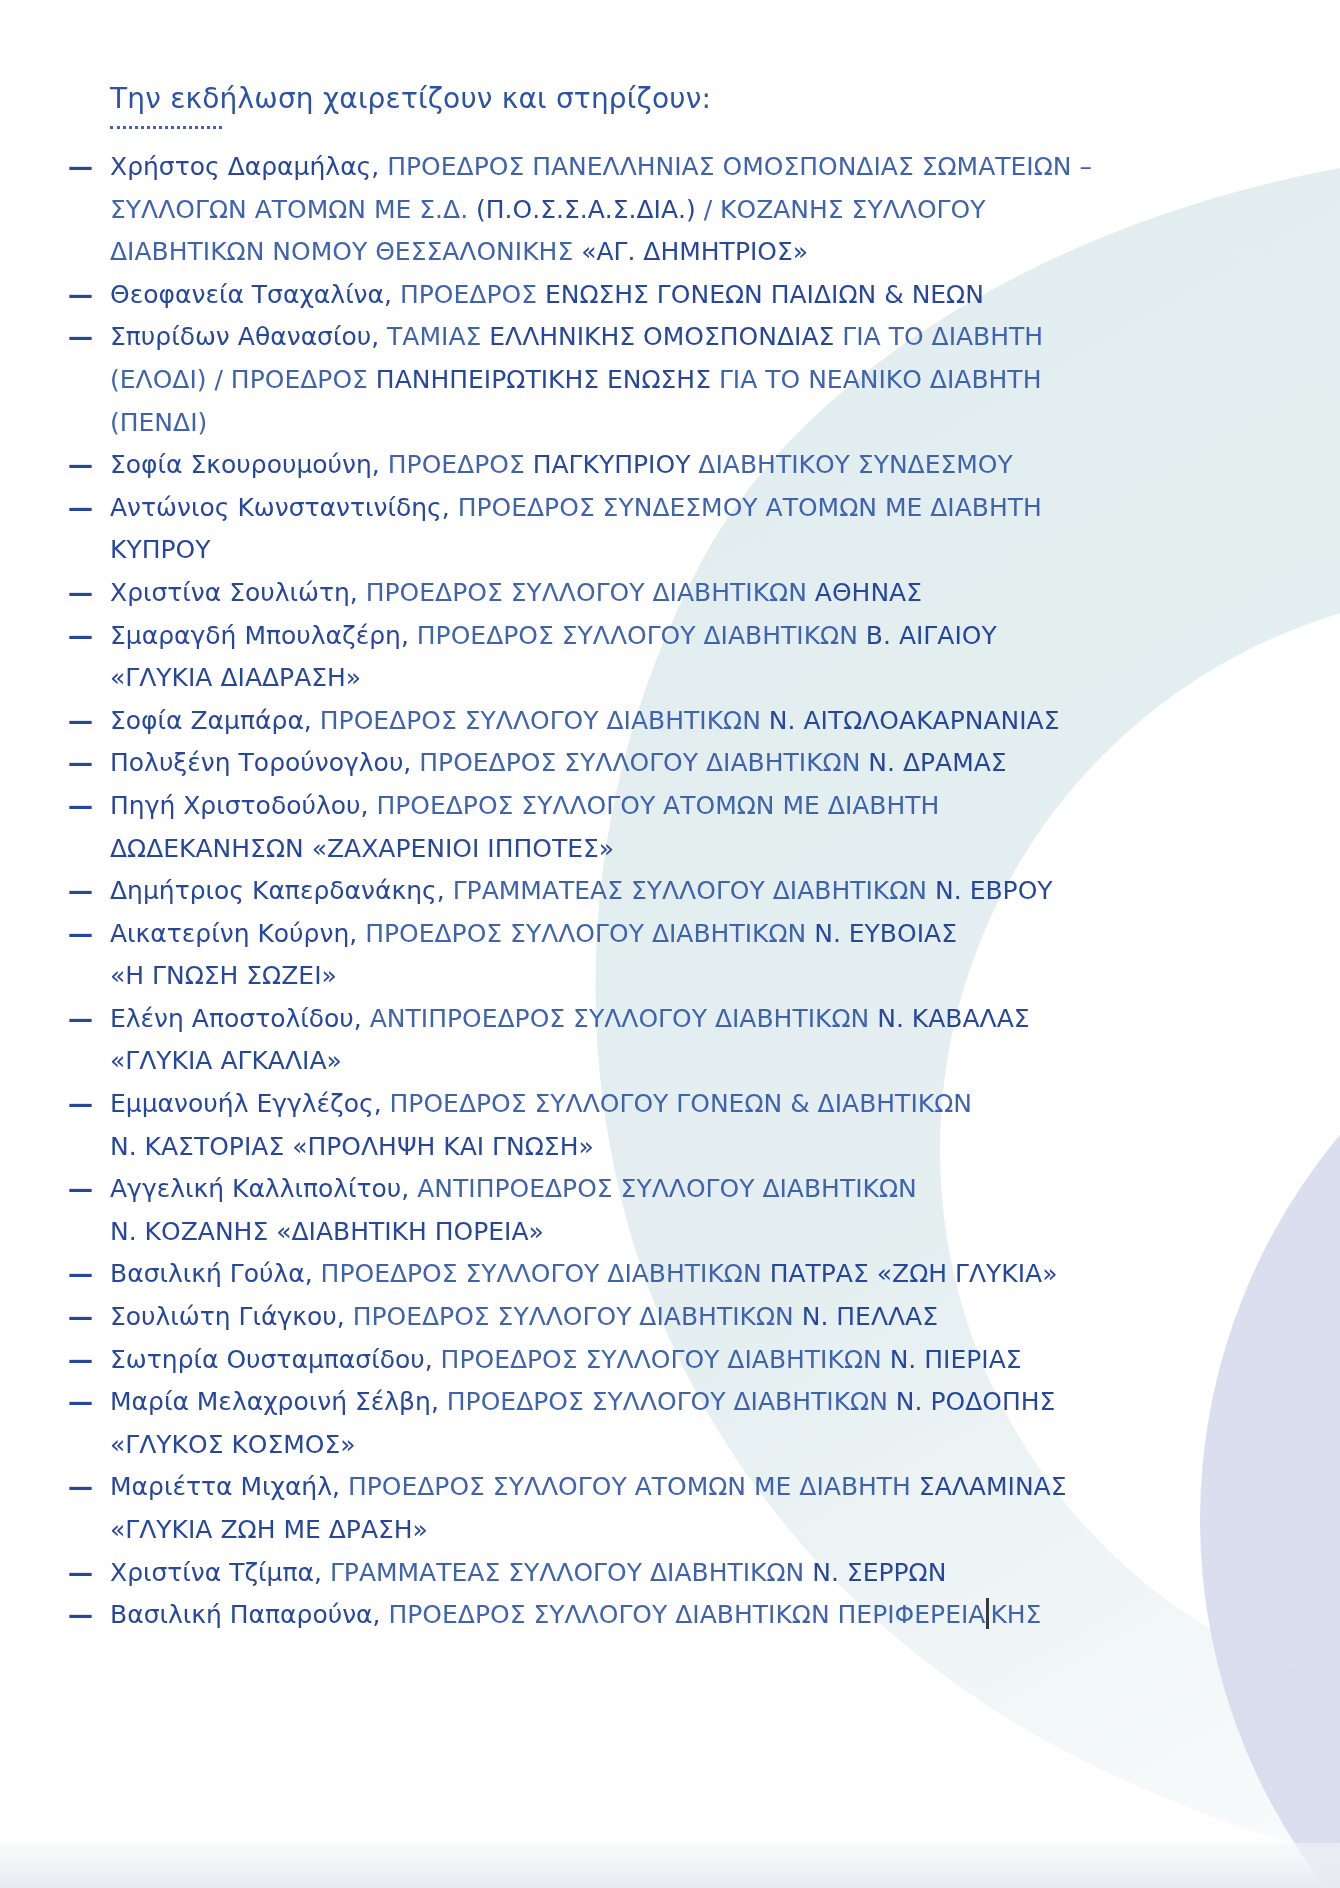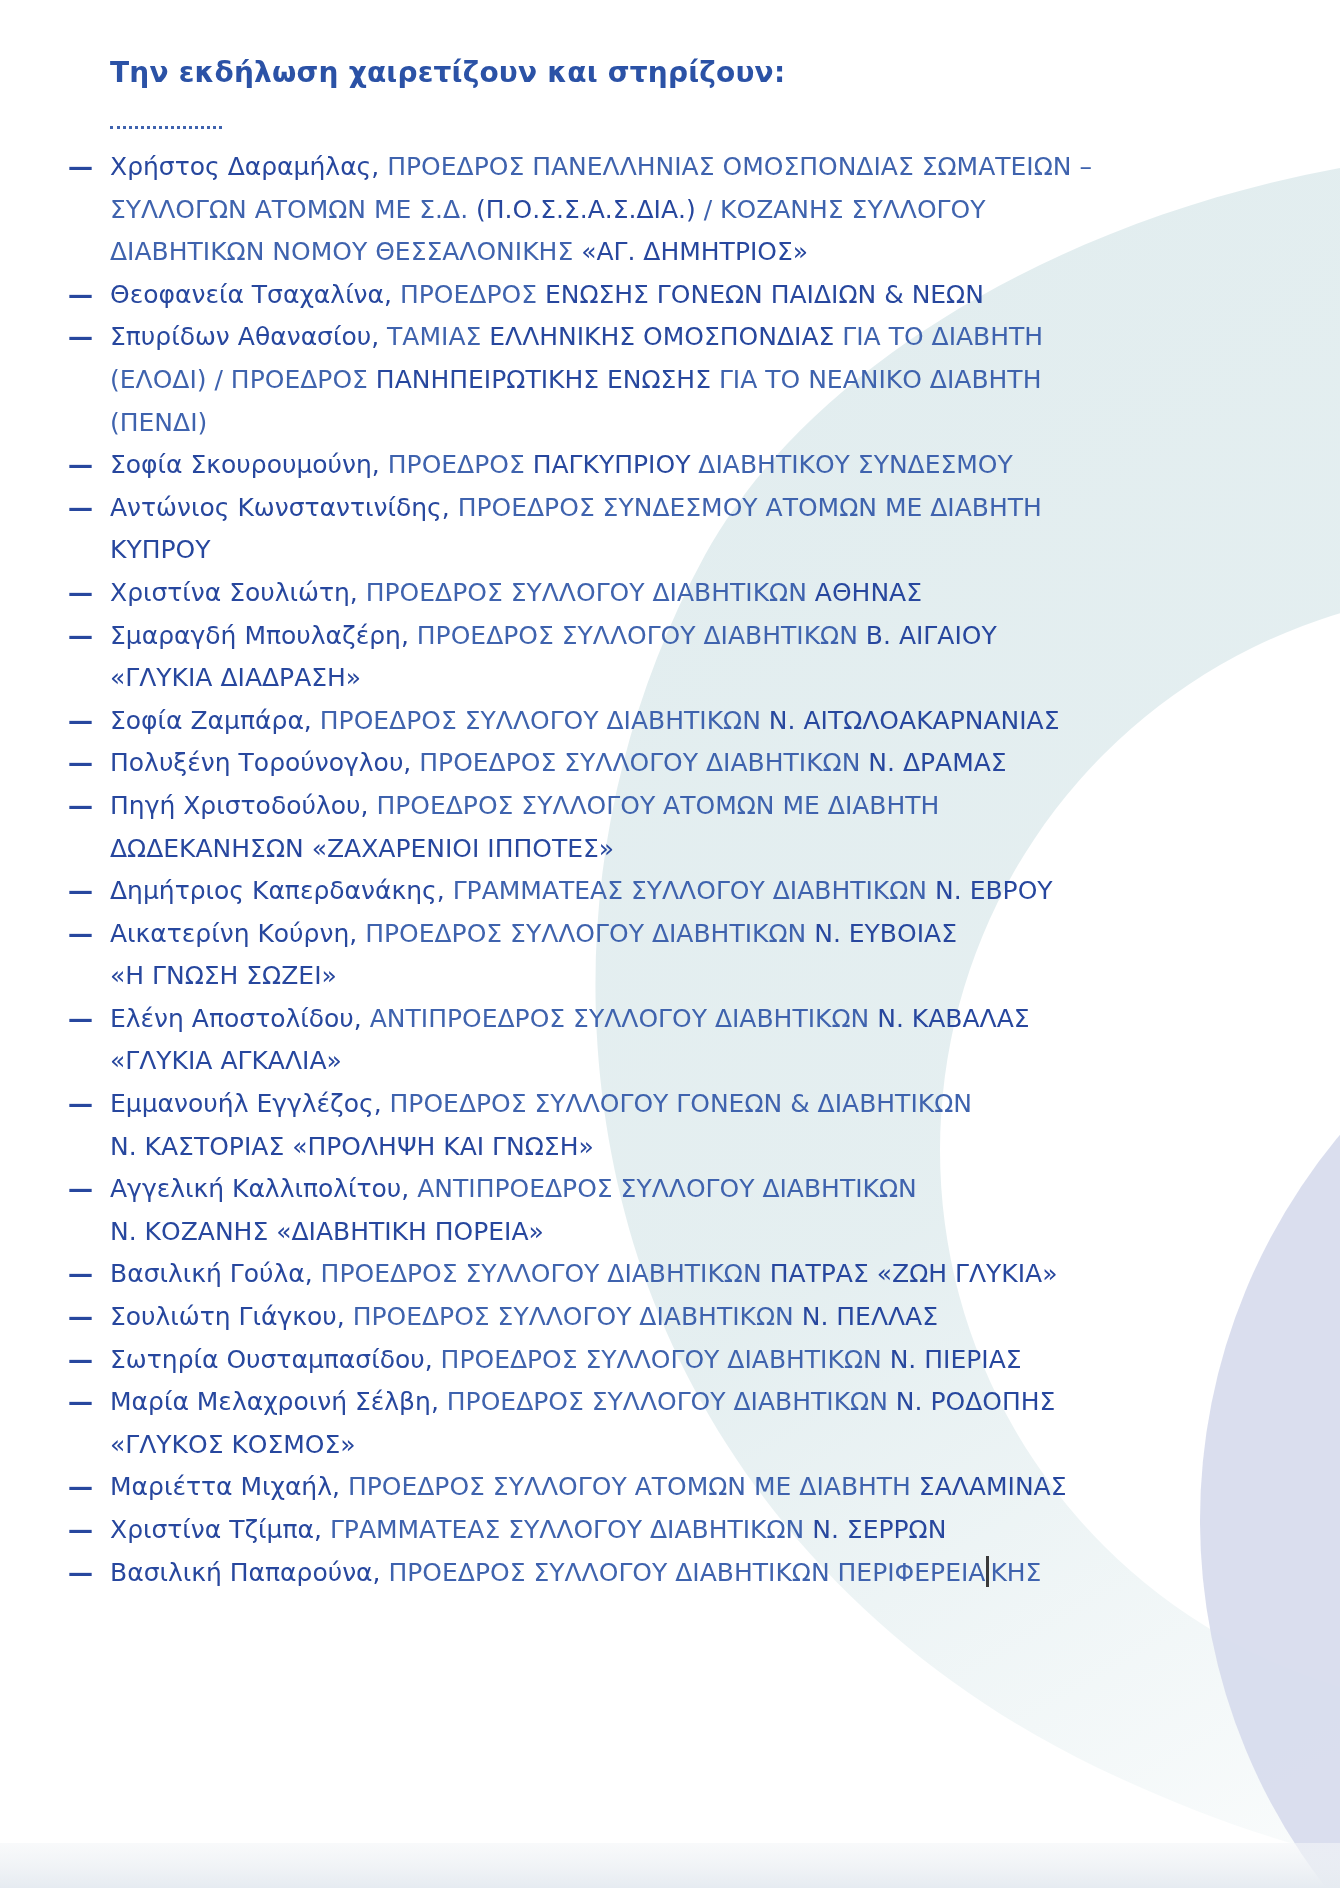--- a/index.html
+++ b/index.html
@@ -4,22 +4,22 @@
 <style>
   html,body{margin:0;padding:0;}
   body{
     width:1340px;height:1888px;position:relative;overflow:hidden;
     background:#ffffff;
     font-family:"DejaVu Sans","Liberation Sans",sans-serif;
   }
   #bg{position:absolute;left:0;top:0;width:1340px;height:1888px;z-index:0;}
   .content{position:absolute;left:0;top:0;width:1340px;z-index:1;}
   .page-title{
-    position:absolute;left:110px;top:56px;
-    font-size:28px;font-weight:bold;color:var(--title-blue);
+    position:absolute;left:110px;top:82px;
+    font-size:28px;font-weight:normal;color:var(--title-blue);
     letter-spacing:.2px;white-space:nowrap;
   }
   .dotted-sep{
     position:absolute;left:110px;top:112px;width:112px;height:14px;
     border-bottom:3px dotted var(--reg-blue);
   }
   .supporters{
     position:absolute;left:110px;top:146px;width:1180px;
   }
   .entry{position:relative;}
@@ -134,20 +134,21 @@
       </div>
       <div class="entry">
         <div class="line"><span class="dash">—</span><span class="b">Σωτηρία Ουσταμπασίδου, </span><span class="r">ΠΡΟΕΔΡΟΣ ΣΥΛΛΟΓΟΥ ΔΙΑΒΗΤΙΚΩΝ </span><span class="b">Ν. ΠΙΕΡΙΑΣ</span></div>
       </div>
       <div class="entry">
         <div class="line"><span class="dash">—</span><span class="b">Μαρία Μελαχροινή Σέλβη, </span><span class="r">ΠΡΟΕΔΡΟΣ ΣΥΛΛΟΓΟΥ ΔΙΑΒΗΤΙΚΩΝ </span><span class="b">Ν. ΡΟΔΟΠΗΣ</span></div>
         <div class="line"><span class="b">«ΓΛΥΚΟΣ ΚΟΣΜΟΣ»</span></div>
       </div>
       <div class="entry">
         <div class="line"><span class="dash">—</span><span class="b">Μαριέττα Μιχαήλ, </span><span class="r">ΠΡΟΕΔΡΟΣ ΣΥΛΛΟΓΟΥ ΑΤΟΜΩΝ ΜΕ ΔΙΑΒΗΤΗ </span><span class="b">ΣΑΛΑΜΙΝΑΣ</span></div>
+        <div class="line"><span class="b">«ΓΛΥΚΙΑ ΖΩΗ ΜΕ ΔΡΑΣΗ»</span></div>
       </div>
       <div class="entry">
         <div class="line"><span class="dash">—</span><span class="b">Χριστίνα Τζίμπα, </span><span class="r">ΓΡΑΜΜΑΤΕΑΣ ΣΥΛΛΟΓΟΥ ΔΙΑΒΗΤΙΚΩΝ </span><span class="b">Ν. ΣΕΡΡΩΝ</span></div>
       </div>
       <div class="entry">
         <div class="line"><span class="dash">—</span><span class="b">Βασιλική Παπαρούνα, </span><span class="r">ΠΡΟΕΔΡΟΣ ΣΥΛΛΟΓΟΥ ΔΙΑΒΗΤΙΚΩΝ ΠΕΡΙΦΕΡΕΙΑ</span><span class="caret"></span><span class="r">ΚΗΣ</span></div>
       </div>
     </div>
 </div>
 

